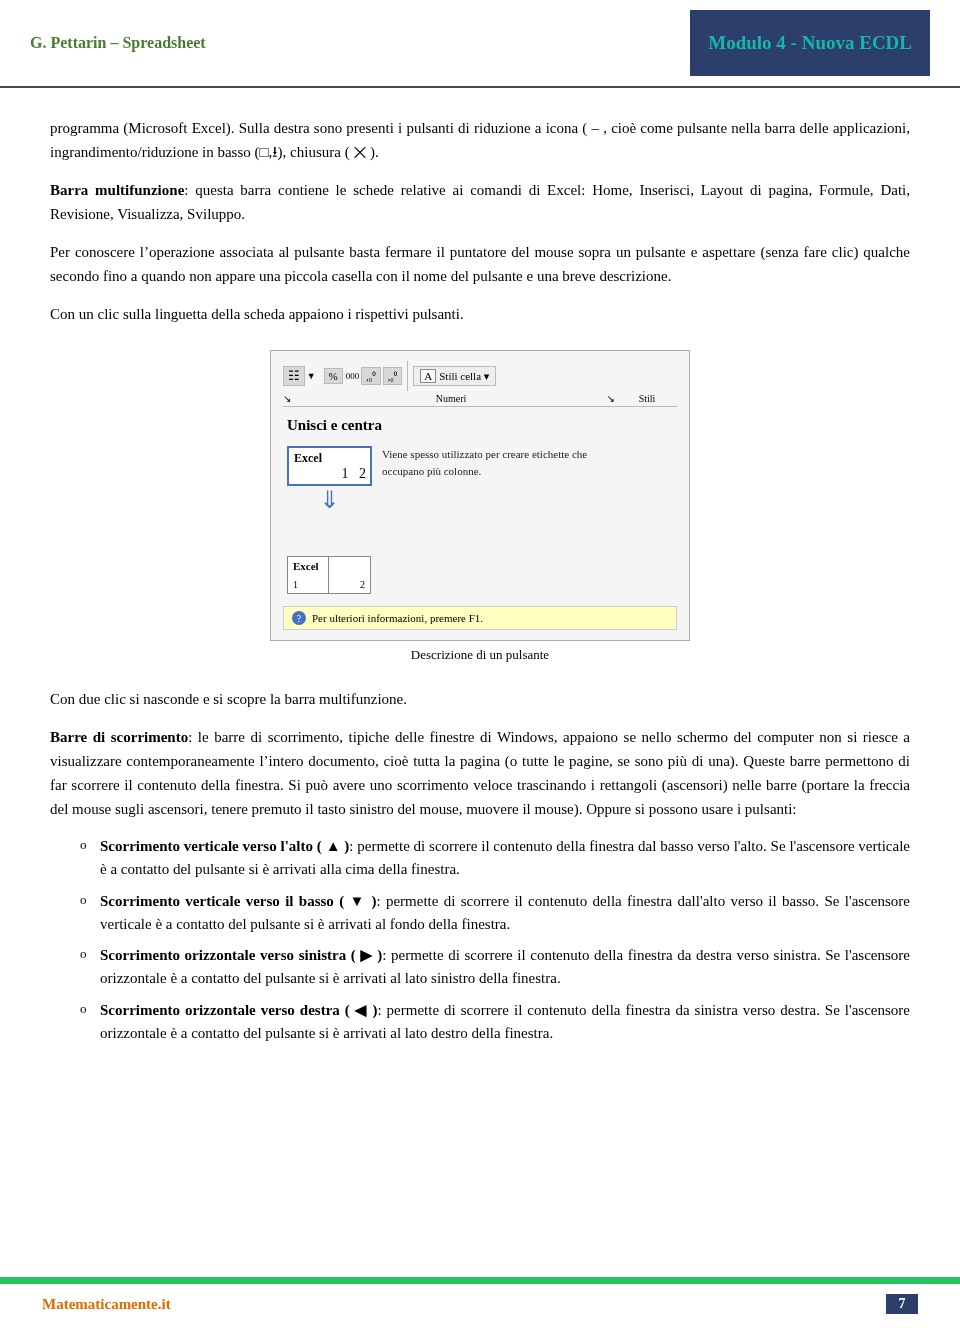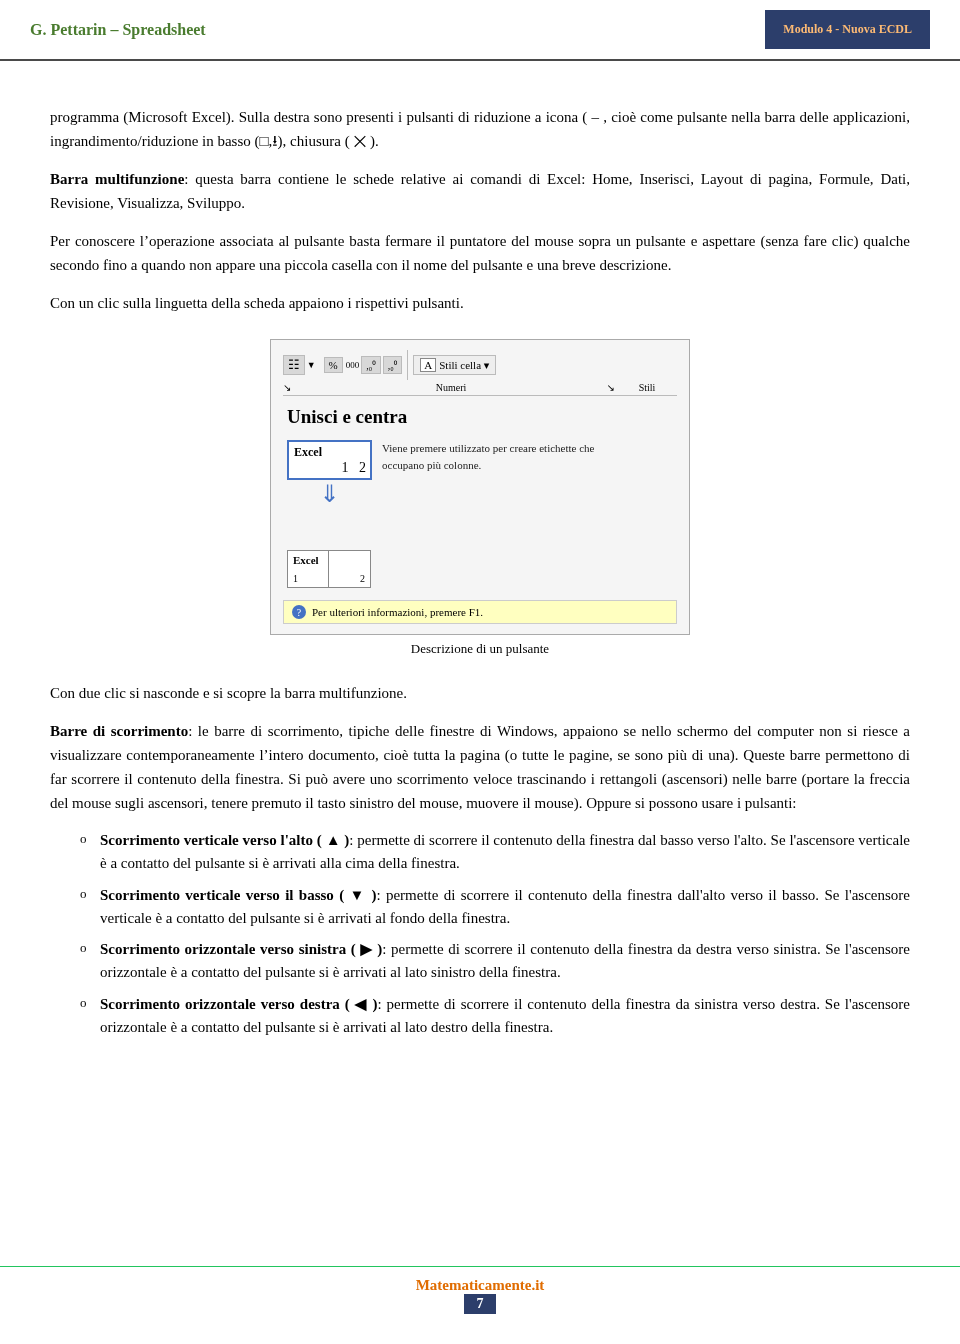--- a/index.html
+++ b/index.html
@@ -24,29 +24,29 @@
     .header-left {
       color: #4a7c2f;
       font-size: 16px;
       font-weight: bold;
     }
     .header-left span.separator {
       color: #4a7c2f;
     }
     .header-right {
       background: #2c3e6b;
-      color: #fdba74;
-      padding: 12px 18px;
-      font-size: 12px;
+      color: #14b8a6;
+      padding: 22px 18px;
+      font-size: 19px;
       font-weight: bold;
     }
 
     
     .page-content {
-      padding: 44px 50px 28px 50px;
+      padding: 28px 50px 28px 50px;
     }
 
     .paragraph {
       text-align: justify;
       line-height: 1.6;
       margin-bottom: 14px;
     }
 
     .bold-term {
       font-weight: bold;
@@ -147,26 +147,25 @@
       top: 0;
       font-size: 13px;
     }
 
     
     .page-footer {
       display: flex;
       justify-content: space-between;
       align-items: center;
       padding: 10px 42px;
-      border-top: 1px solid #22c55e;
+      border-top: 7px solid #22c55e;
       margin-top: 10px;
       position: absolute;
       bottom: 20px;
       width: 100%;
-      flex-direction: column;
     }
 
     .footer-link {
       color: #e06c00;
       font-size: 15px;
       font-weight: bold;
       text-decoration: none;
     }
 
     .footer-page {
@@ -204,21 +203,21 @@
     }
 
     .arrow-blue {
       color: #4472c4;
       font-size: 22px;
       text-align: center;
       line-height: 1;
     }
 
     .unisci-title {
-      font-size: 19px;
+      font-size: 15px;
       font-weight: bold;
       margin-bottom: 4px;
       padding: 4px 4px 2px 4px;
     }
   </style>
 </head>
 <body>
 
 <div class="page-header">
   <div class="header-left">
@@ -290,21 +289,21 @@
               <span style="font-size:11px;font-weight:bold;">Excel</span>
               <span style="font-size:10px;">1</span>
             </div>
             <div style="background:#fff;border:1px solid #888;border-left:none;width:42px;height:38px;display:flex;align-items:flex-end;justify-content:flex-end;padding:3px 5px;">
               <span style="font-size:10px;">2</span>
             </div>
           </div>
         </div>
 
         <div class="tooltip-right">
-          <p>Viene premere utilizzato per creare etichette che occupano più colonne.</p>
+          <p>Viene spesso utilizzato per creare etichette che occupano più colonne.</p>
         </div>
       </div>
 
       <div class="tooltip-info-bar">
         <div class="info-icon">?</div>
         <span>Per ulteriori informazioni, premere F1.</span>
       </div>
 
     </div>
 

